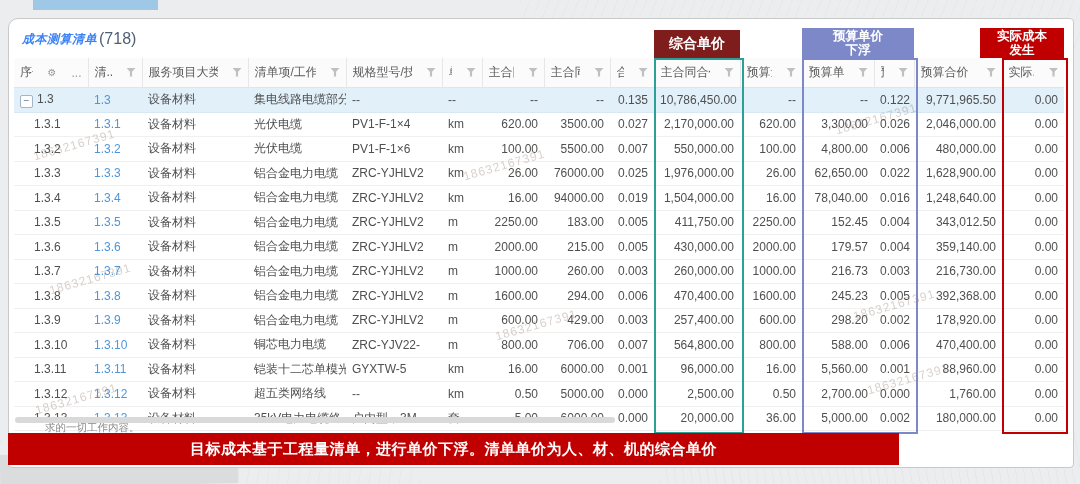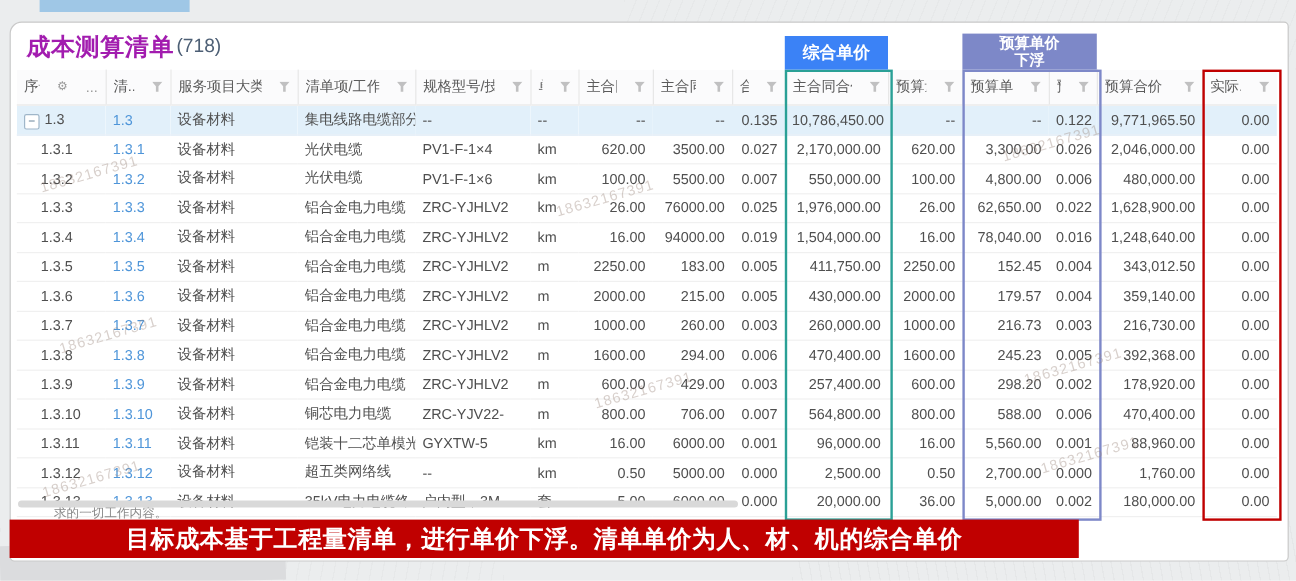--- a/index.html
+++ b/index.html
@@ -15,21 +15,21 @@
     background:repeating-linear-gradient(80deg,rgba(0,0,0,0.03) 0 1px,transparent 1px 8px);opacity:.8;}
   .deco-lines-bl{left:0;top:440px;width:420px;height:44px;
     background:repeating-linear-gradient(100deg,rgba(0,0,0,0.02) 0 1px,transparent 1px 10px);}
   .deco-wedge-bl{left:0;top:452px;width:238px;height:34px;background:#dbdcde;transform:rotate(-1.5deg);}
 
   
   .panel{position:absolute;left:8px;top:18px;width:1064px;height:448px;background:#ffffff;
     border:1px solid #c9c9c9;border-radius:10px 4px 4px 4px;}
 
   .title-row{position:absolute;left:13px;top:10px;height:20px;display:flex;align-items:center;z-index:2;}
-  .page-title{font-size:20px;font-weight:bold;color:#a21caf;letter-spacing:.5px;}
+  .page-title{font-size:12px;font-weight:bold;color:#3b82f6;letter-spacing:.5px;font-style:italic;}
   .page-count{font-size:16px;color:#4d5f75;margin-left:2px;}
 
   
   .table-area{position:absolute;left:5px;top:39px;width:1050px;z-index:1;}
   table.grid{border-collapse:collapse;table-layout:fixed;width:1050px;}
   table.grid th,table.grid td{padding:0 6px;font-size:12px;color:#4f4f4f;white-space:nowrap;overflow:hidden;}
   table.grid thead th{height:29px;background:#fbfbfc;border-bottom:1px solid #e4e4e4;font-weight:normal;color:#5a5a5a;}
   table.grid thead th + th{border-left:1px solid #e7e7e7;}
   .th-inner{display:flex;align-items:center;gap:15px;min-width:0;text-align:right;}
   .th-label{overflow:hidden;white-space:nowrap;}
@@ -48,31 +48,31 @@
     margin-right:4px;background:#fff;vertical-align:-1px;}
 
   
   .ov{position:absolute;pointer-events:none;z-index:10;}
   .outline{top:0;height:372px;border:2px solid transparent;background:transparent;}
   .outline-teal{left:640px;width:86px;border-color:#2aa096;}
   .outline-blue{left:788px;width:112px;border-color:#7d88c8;}
   .outline-red{left:988px;width:62px;border-color:#c00000;}
   .ann-label{display:flex;flex-direction:column;align-items:center;justify-content:center;
     color:#fff;font-weight:bold;text-align:center;z-index:11;}
-  .label-teal{left:640px;top:-28px;width:86px;height:28px;background:#3b82f6;font-size:14px;}
+  .label-teal{left:640px;top:-28px;width:86px;height:28px;background:#7f1d1d;font-size:14px;}
   .label-blue{left:788px;top:-30px;width:112px;height:30px;background:#7d88c8;font-size:12.5px;line-height:14px;}
   .label-red{left:966px;top:-30px;width:84px;height:30px;background:#c00000;font-size:12.5px;line-height:14px;}
 
   .hscroll-thumb{position:absolute;left:6px;top:398px;width:600px;height:6px;border-radius:3px;
     background:#d9d9d9;z-index:3;}
   .partial-row-text{position:absolute;left:36px;top:402px;font-size:10.5px;color:#8a8a8a;z-index:2;}
 
   .banner{position:absolute;left:-1px;top:414px;width:891px;height:32px;background:#c00000;
     display:flex;align-items:center;justify-content:center;z-index:30;}
-  .banner-text{color:#ffffff;font-size:20px;font-weight:bold;letter-spacing:.5px;}
+  .banner-text{color:#ffffff;font-size:15px;font-weight:bold;letter-spacing:.5px;}
 
   .wm{position:absolute;z-index:20;color:rgba(152,132,122,.38);font-size:12px;
     transform:rotate(-16deg);pointer-events:none;letter-spacing:1px;}
 </style>
 </head>
 <body>
 
 <div class="slide">
   <div class="deco deco-bar-top"></div>
   <div class="deco deco-lines-tr"></div>
@@ -446,20 +446,24 @@
       <div class="ov outline outline-blue"></div>
       <div class="ov outline outline-red"></div>
 
       <div class="ov ann-label label-teal">
         <span>综合单价</span>
       </div>
       <div class="ov ann-label label-blue">
         <span>预算单价</span>
         <span>下浮</span>
       </div>
+      <div class="ov ann-label label-red">
+        <span>实际成本</span>
+        <span>发生</span>
+      </div>
     </div>
 
     <span class="partial-row-text">求的一切工作内容。</span>
     <div class="hscroll-thumb"></div>
 
     <div class="banner">
       <span class="banner-text">目标成本基于工程量清单，进行单价下浮。清单单价为人、材、机的综合单价</span>
     </div>
   </div>
 

